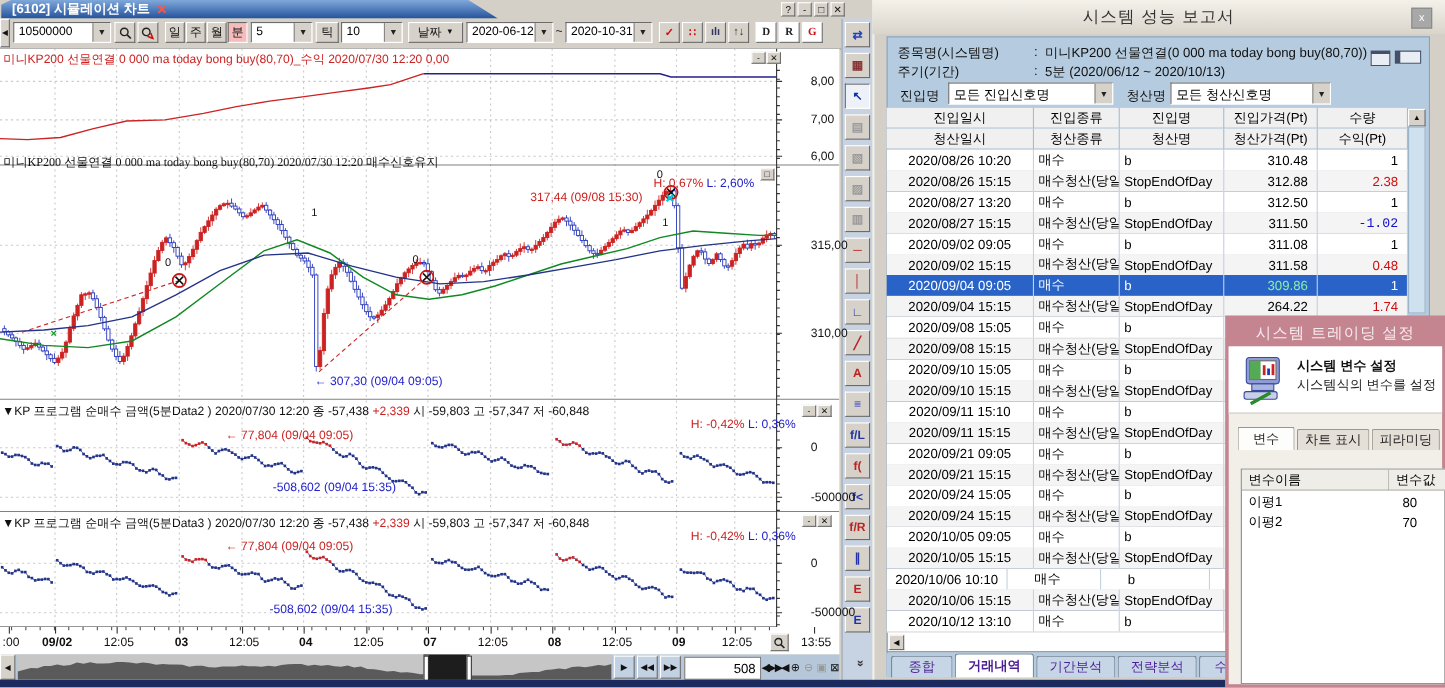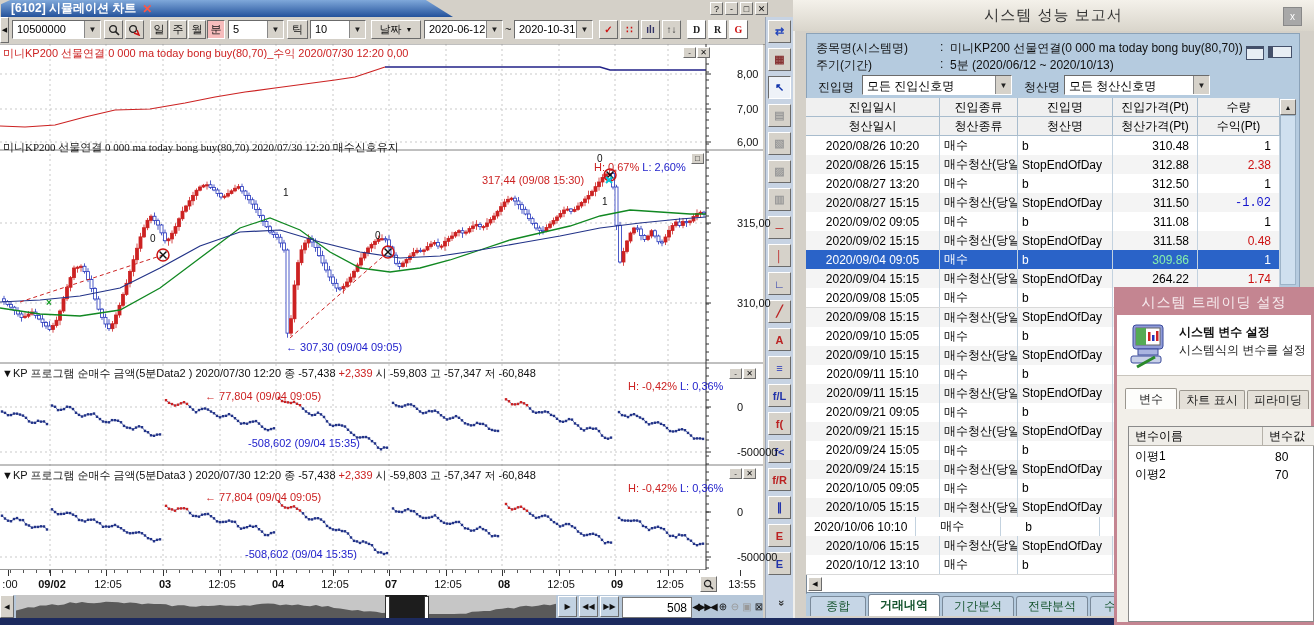--- a/index.html
+++ b/index.html
@@ -36,21 +36,21 @@
   .rpt-info-lab{position:absolute;font-size:12px;color:#111;}
   .rpt-table-box{left:806px;top:98px;width:474px;height:495px;background:#fff;border:1px solid #7a8a9a;box-sizing:border-box;}
   .hrow{position:absolute;display:flex;width:474px;height:19px;background:#f0f0f0;}
   .hcell{border-right:1px solid #a8bccd;border-bottom:1px solid #a8bccd;box-sizing:border-box;font-size:12px;
      display:flex;align-items:center;justify-content:center;color:#000;}
   .drow{position:absolute;display:flex;width:474px;height:19px;background:#fff;}
   .dcell{box-sizing:border-box;font-size:12px;display:flex;align-items:center;white-space:nowrap;overflow:hidden;
      border-right:1px solid #c3d2df;padding:0 4px;color:#000;}
   .num{justify-content:flex-end;padding-right:8px;}
   .rtab{position:absolute;height:20px;background:#c6d6e6;border:1px solid #7a8a9a;border-bottom:none;box-sizing:border-box;
-     display:flex;align-items:center;justify-content:center;font-size:12px;color:#14532d;border-radius:3px 3px 0 0;}
+     display:flex;align-items:center;justify-content:center;font-size:12px;color:#4c1d95;border-radius:3px 3px 0 0;}
   .rtab.active{background:#ffffff;font-weight:bold;height:22px;margin-top:-2px;}
   
   #dialog{left:1114px;top:287px;width:200px;height:338px;background:#c48591;border:3px solid #c48591;box-sizing:border-box;}
   #dlg-title{left:1117px;top:290px;width:194px;height:25px;background:#c48591;color:#f6ebee;font-size:14px;
      display:flex;align-items:center;justify-content:center;white-space:nowrap;overflow:hidden;letter-spacing:1px;}
   #dlg-body{left:1117px;top:315px;width:194px;height:307px;background:#f2efe9;}
   #dlg-head{left:1117px;top:315px;width:194px;height:60px;background:#ffffff;border-bottom:1px solid #c9c5bd;}
   .dtab{position:absolute;height:19px;background:#e4e0d8;border:1px solid #9a968e;border-bottom:none;box-sizing:border-box;
      display:flex;align-items:center;justify-content:center;font-size:12px;color:#222;border-radius:2px 2px 0 0;}
   .dtab.active{background:#fdfdfb;height:21px;margin-top:-2px;}

